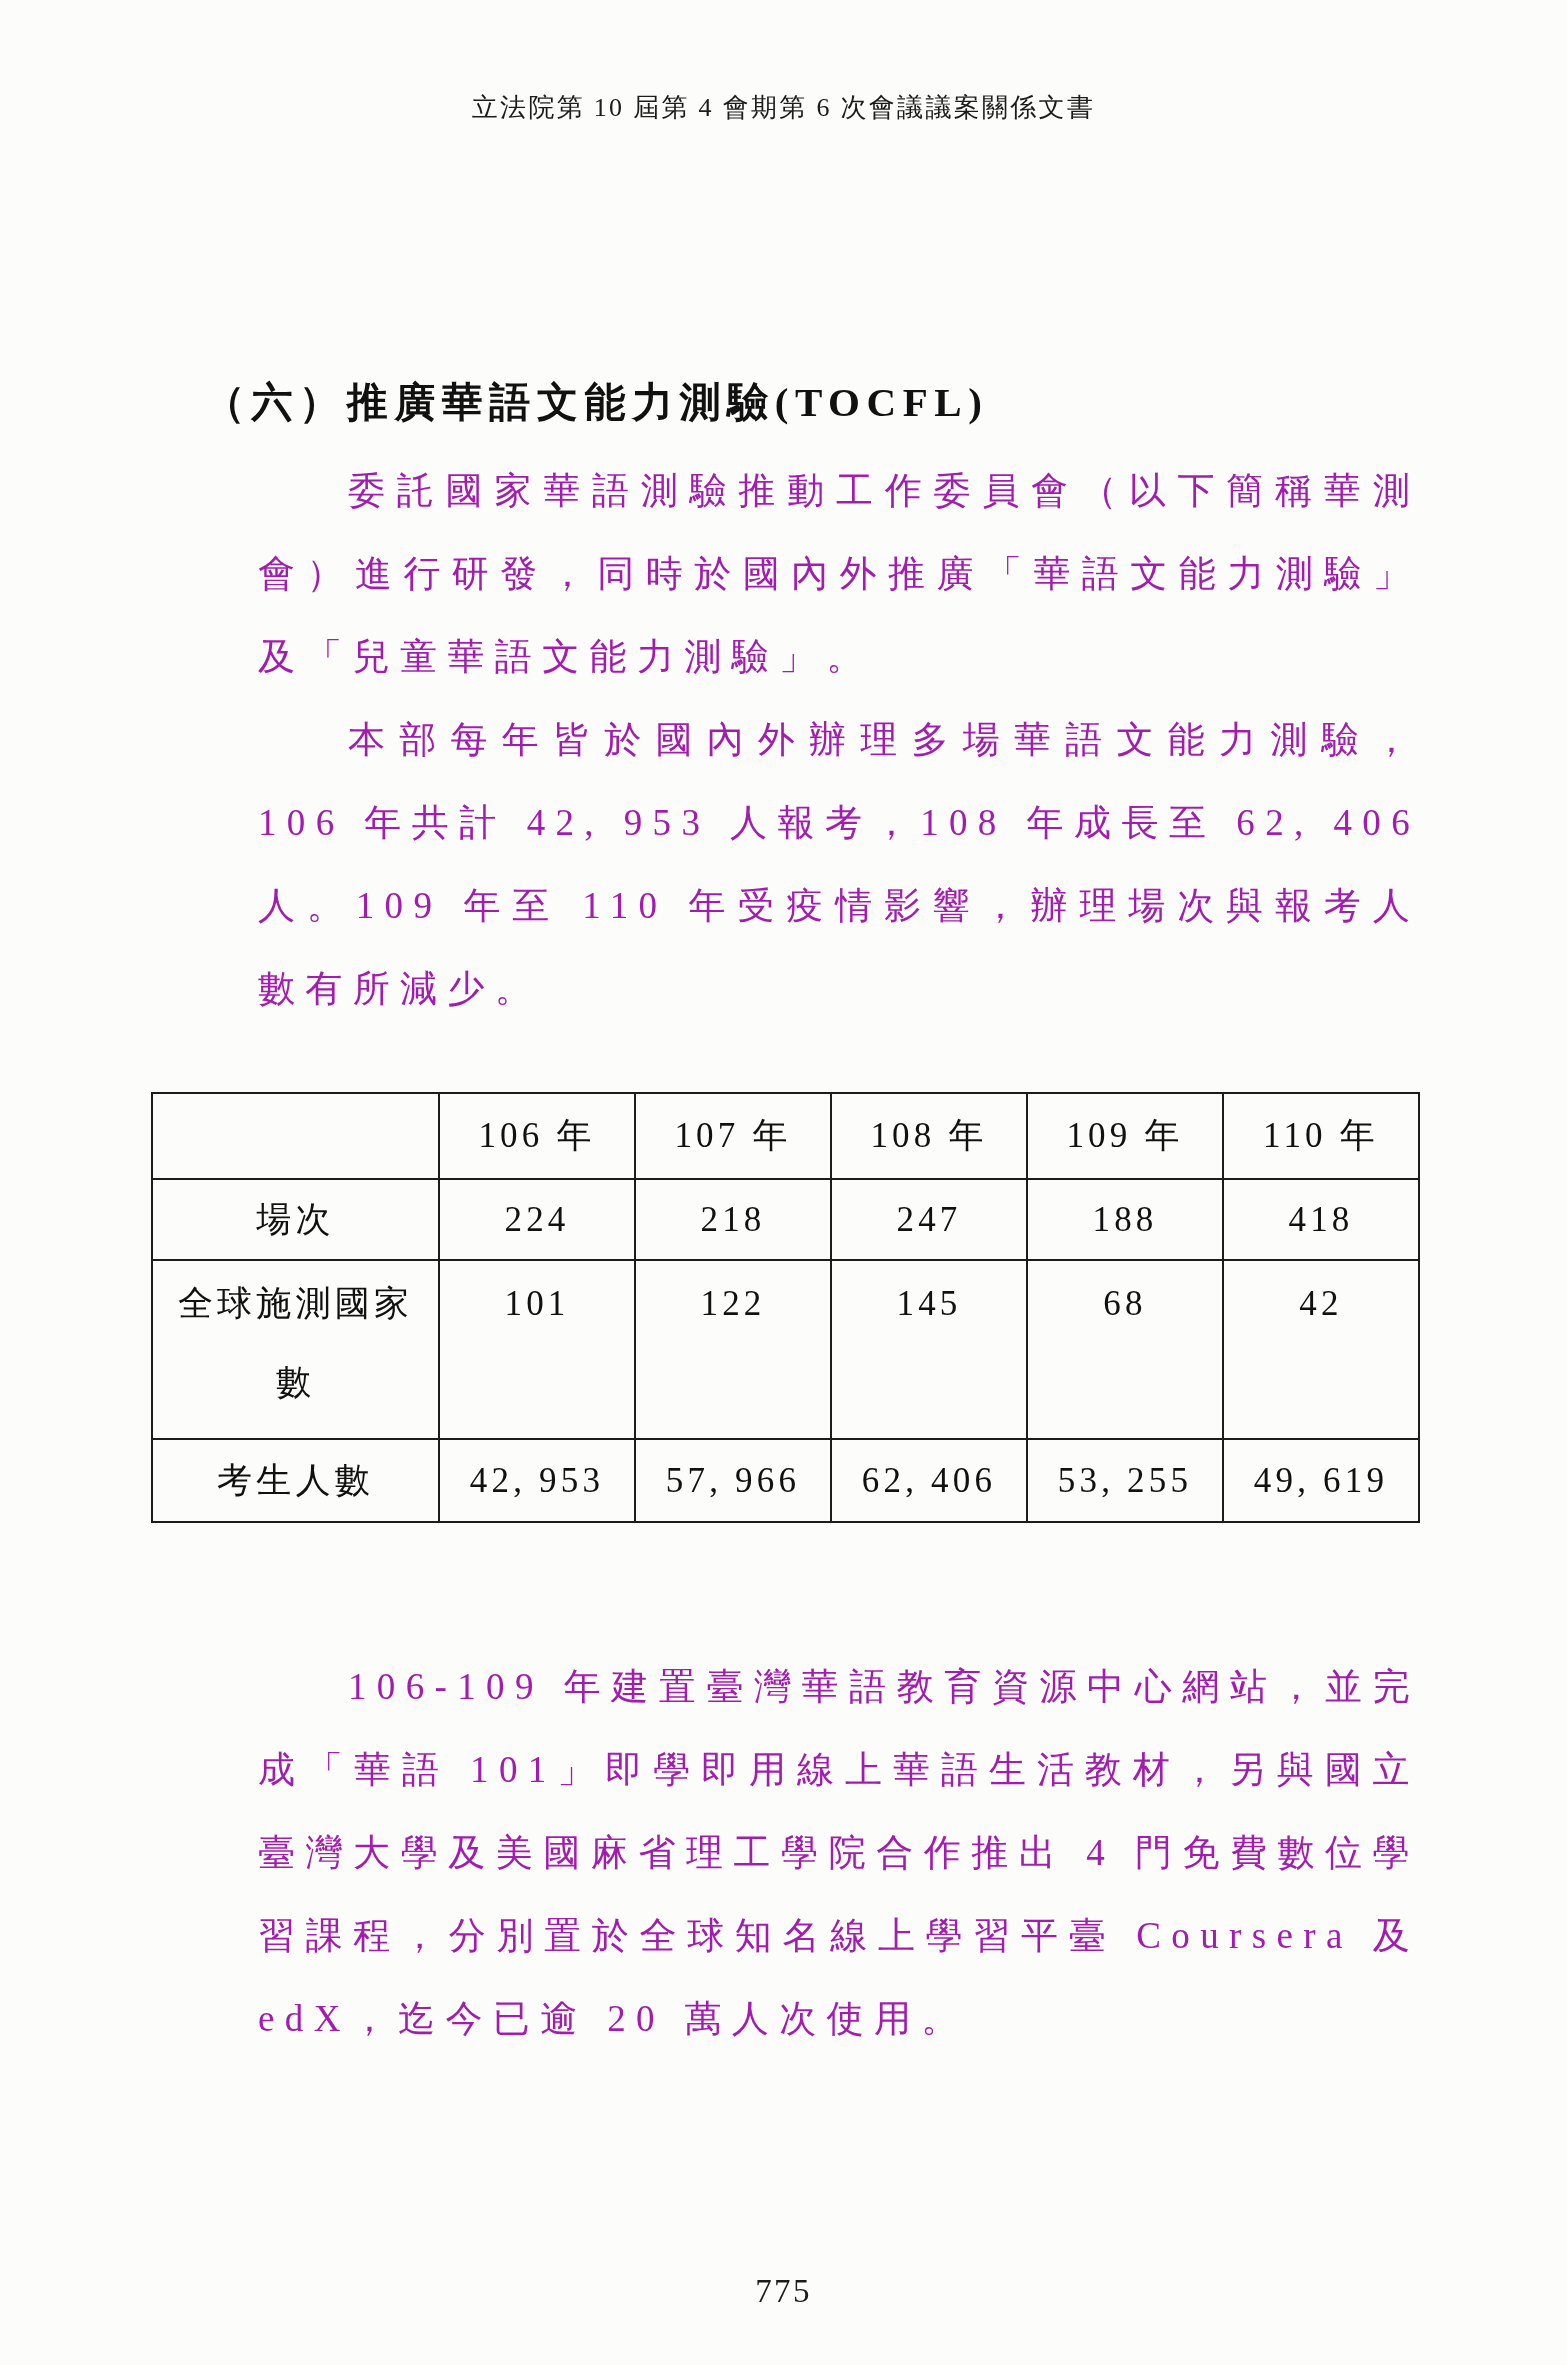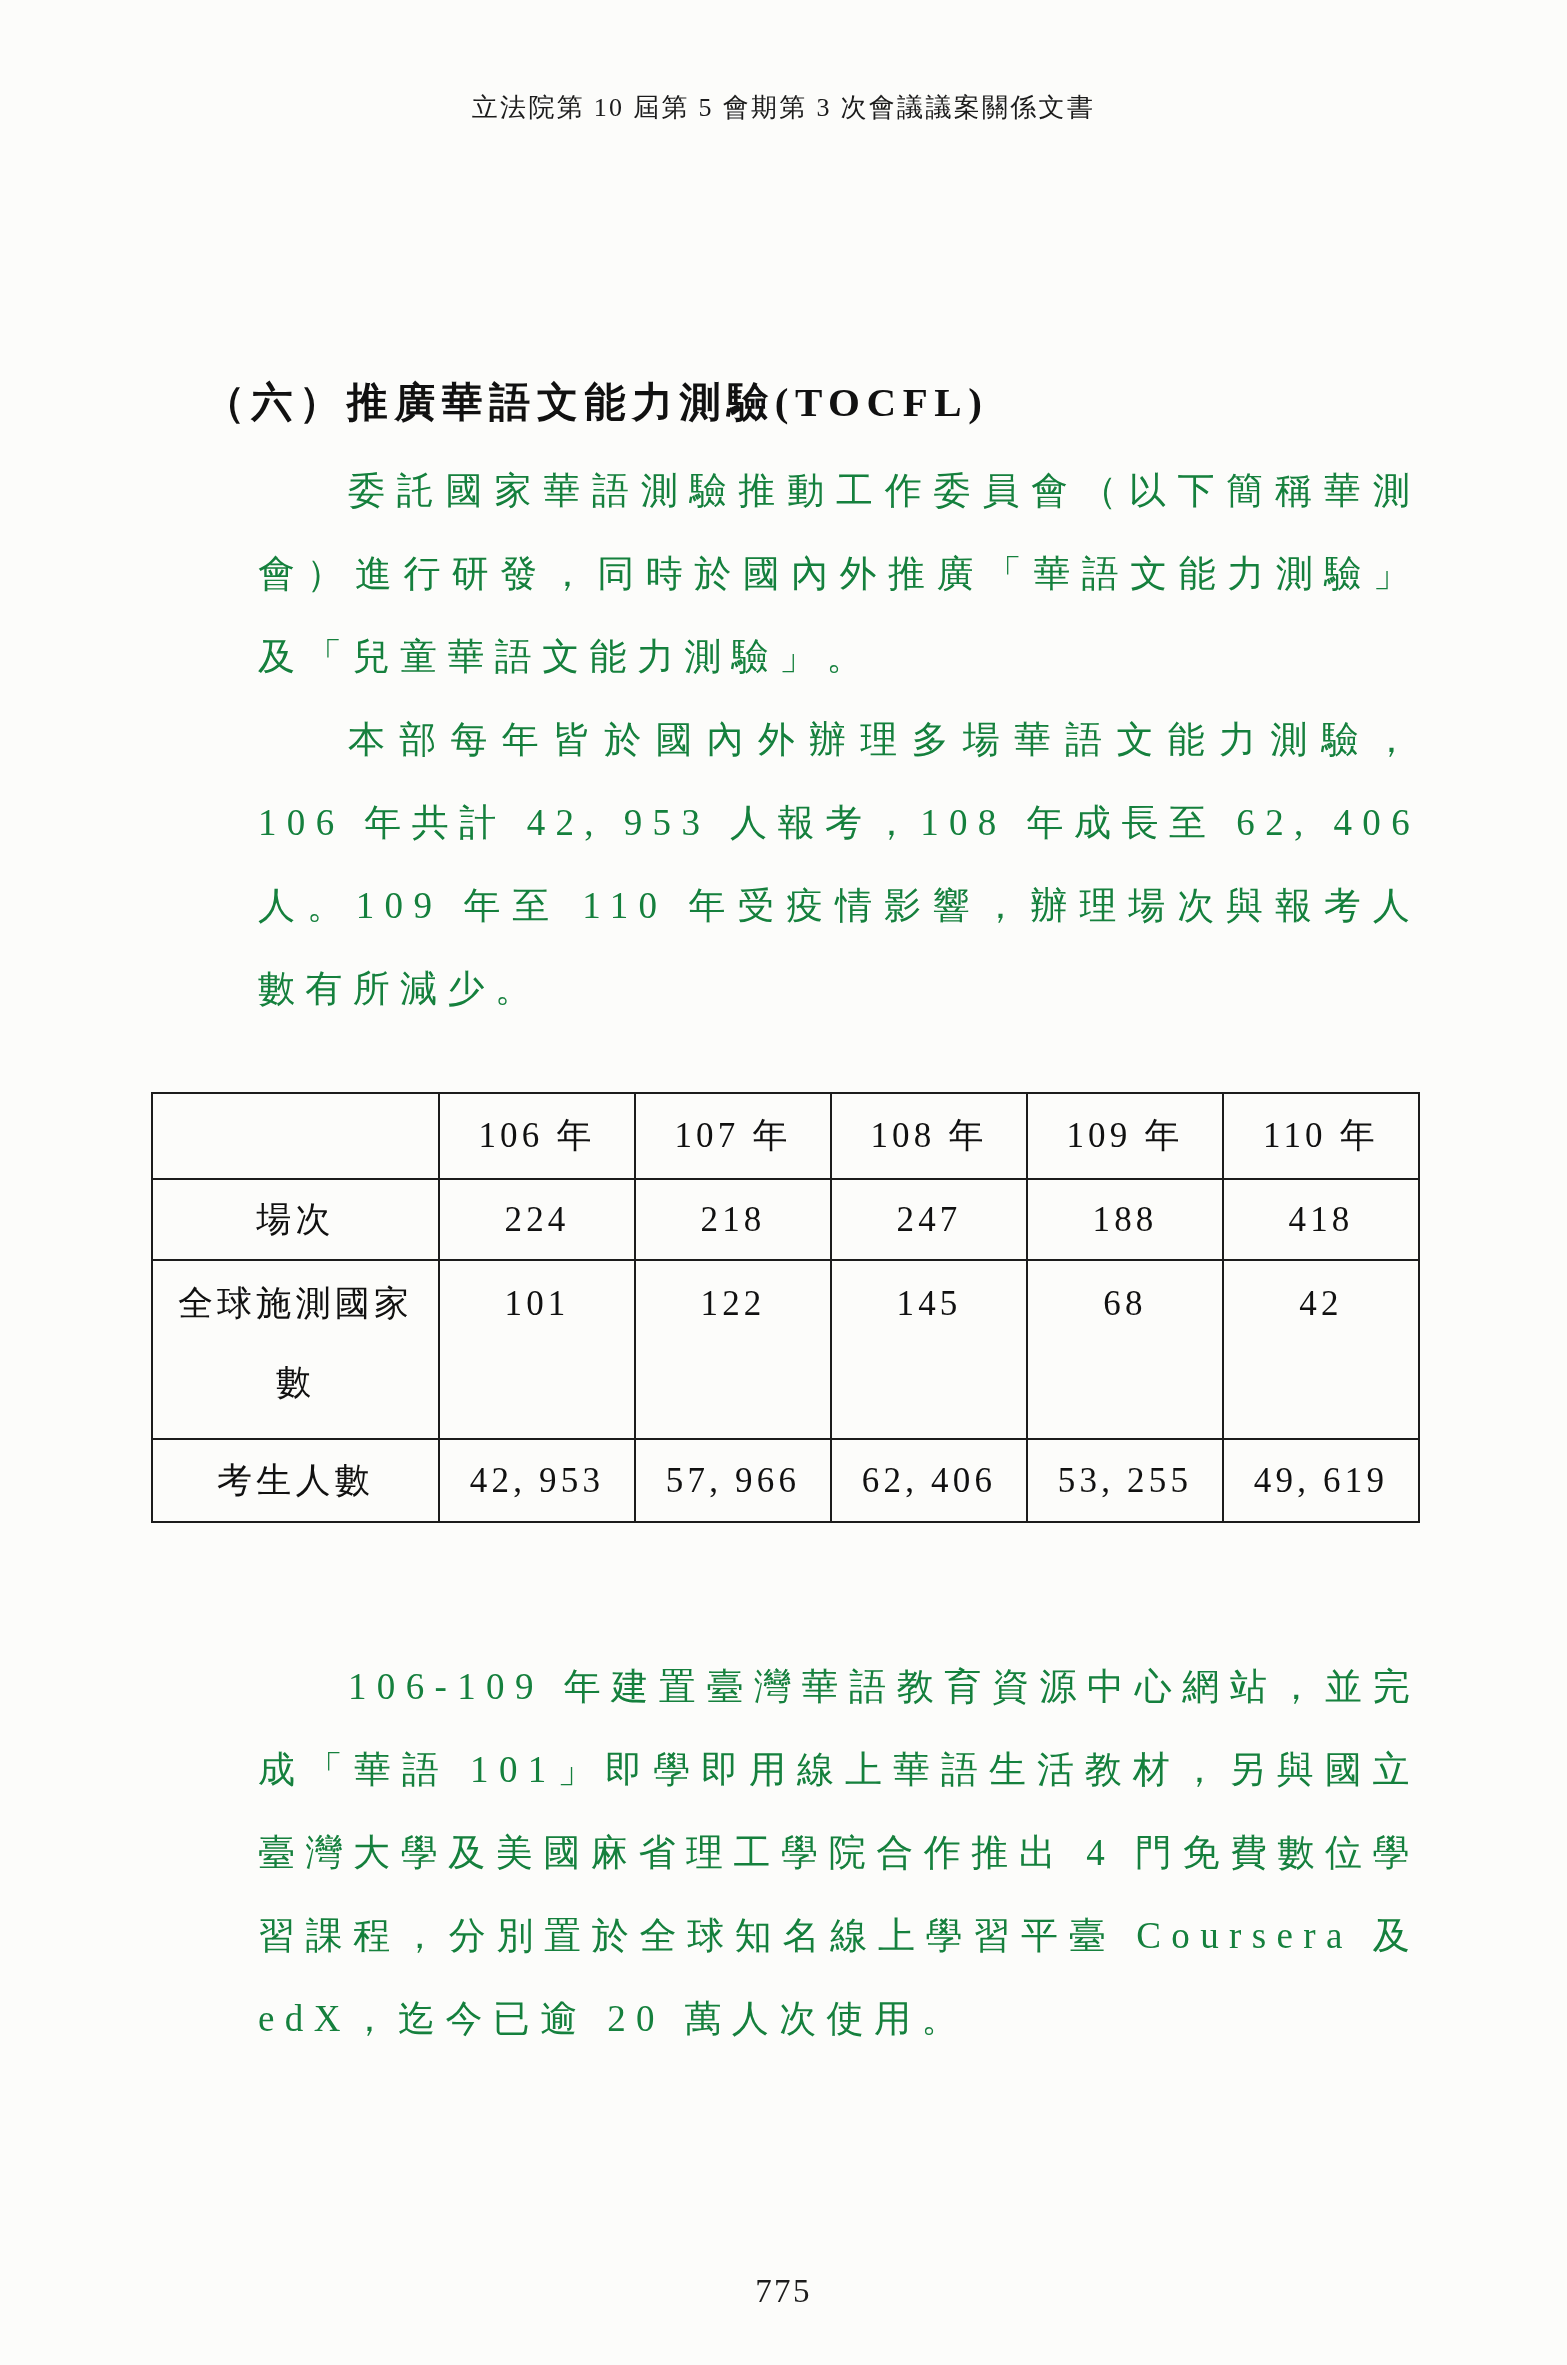--- a/index.html
+++ b/index.html
@@ -39,21 +39,21 @@
     line-height: 1.15;
     color: #111;
   }
   .section-body {
     margin-top: 22.6px;
     margin-left: 54px;
     font-size: 37px;
     line-height: 83px;
     letter-spacing: 0.28em;
     text-align: justify;
-    color: #15803d;
+    color: #a21caf;
   }
   .section-body p {
     margin: 0;
     text-indent: 90px;
   }
   .table-wrap {
     margin-top: 62px;
     margin-left: 151px;
   }
   table.data-table {
@@ -93,21 +93,21 @@
     font-size: 33px;
     letter-spacing: 2.3px;
     color: #1c1c1c;
   }
 </style>
 </head>
 <body>
 
 <div class="page">
 
-  <div class="doc-header">立法院第 10 屆第 5 會期第 3 次會議議案關係文書</div>
+  <div class="doc-header">立法院第 10 屆第 4 會期第 6 次會議議案關係文書</div>
 
   <div class="content">
     <section class="section-6">
       <h2 class="section-heading">（六）推廣華語文能力測驗(TOCFL)</h2>
       <div class="section-body">
         <p>委託國家華語測驗推動工作委員會（以下簡稱華測會）進行研發，同時於國內外推廣「華語文能力測驗」及「兒童華語文能力測驗」。</p>
         <p>本部每年皆於國內外辦理多場華語文能力測驗，106 年共計 42, 953 人報考，108 年成長至 62, 406 人。109 年至 110 年受疫情影響，辦理場次與報考人數有所減少。</p>
       </div>
     </section>
   </div>

